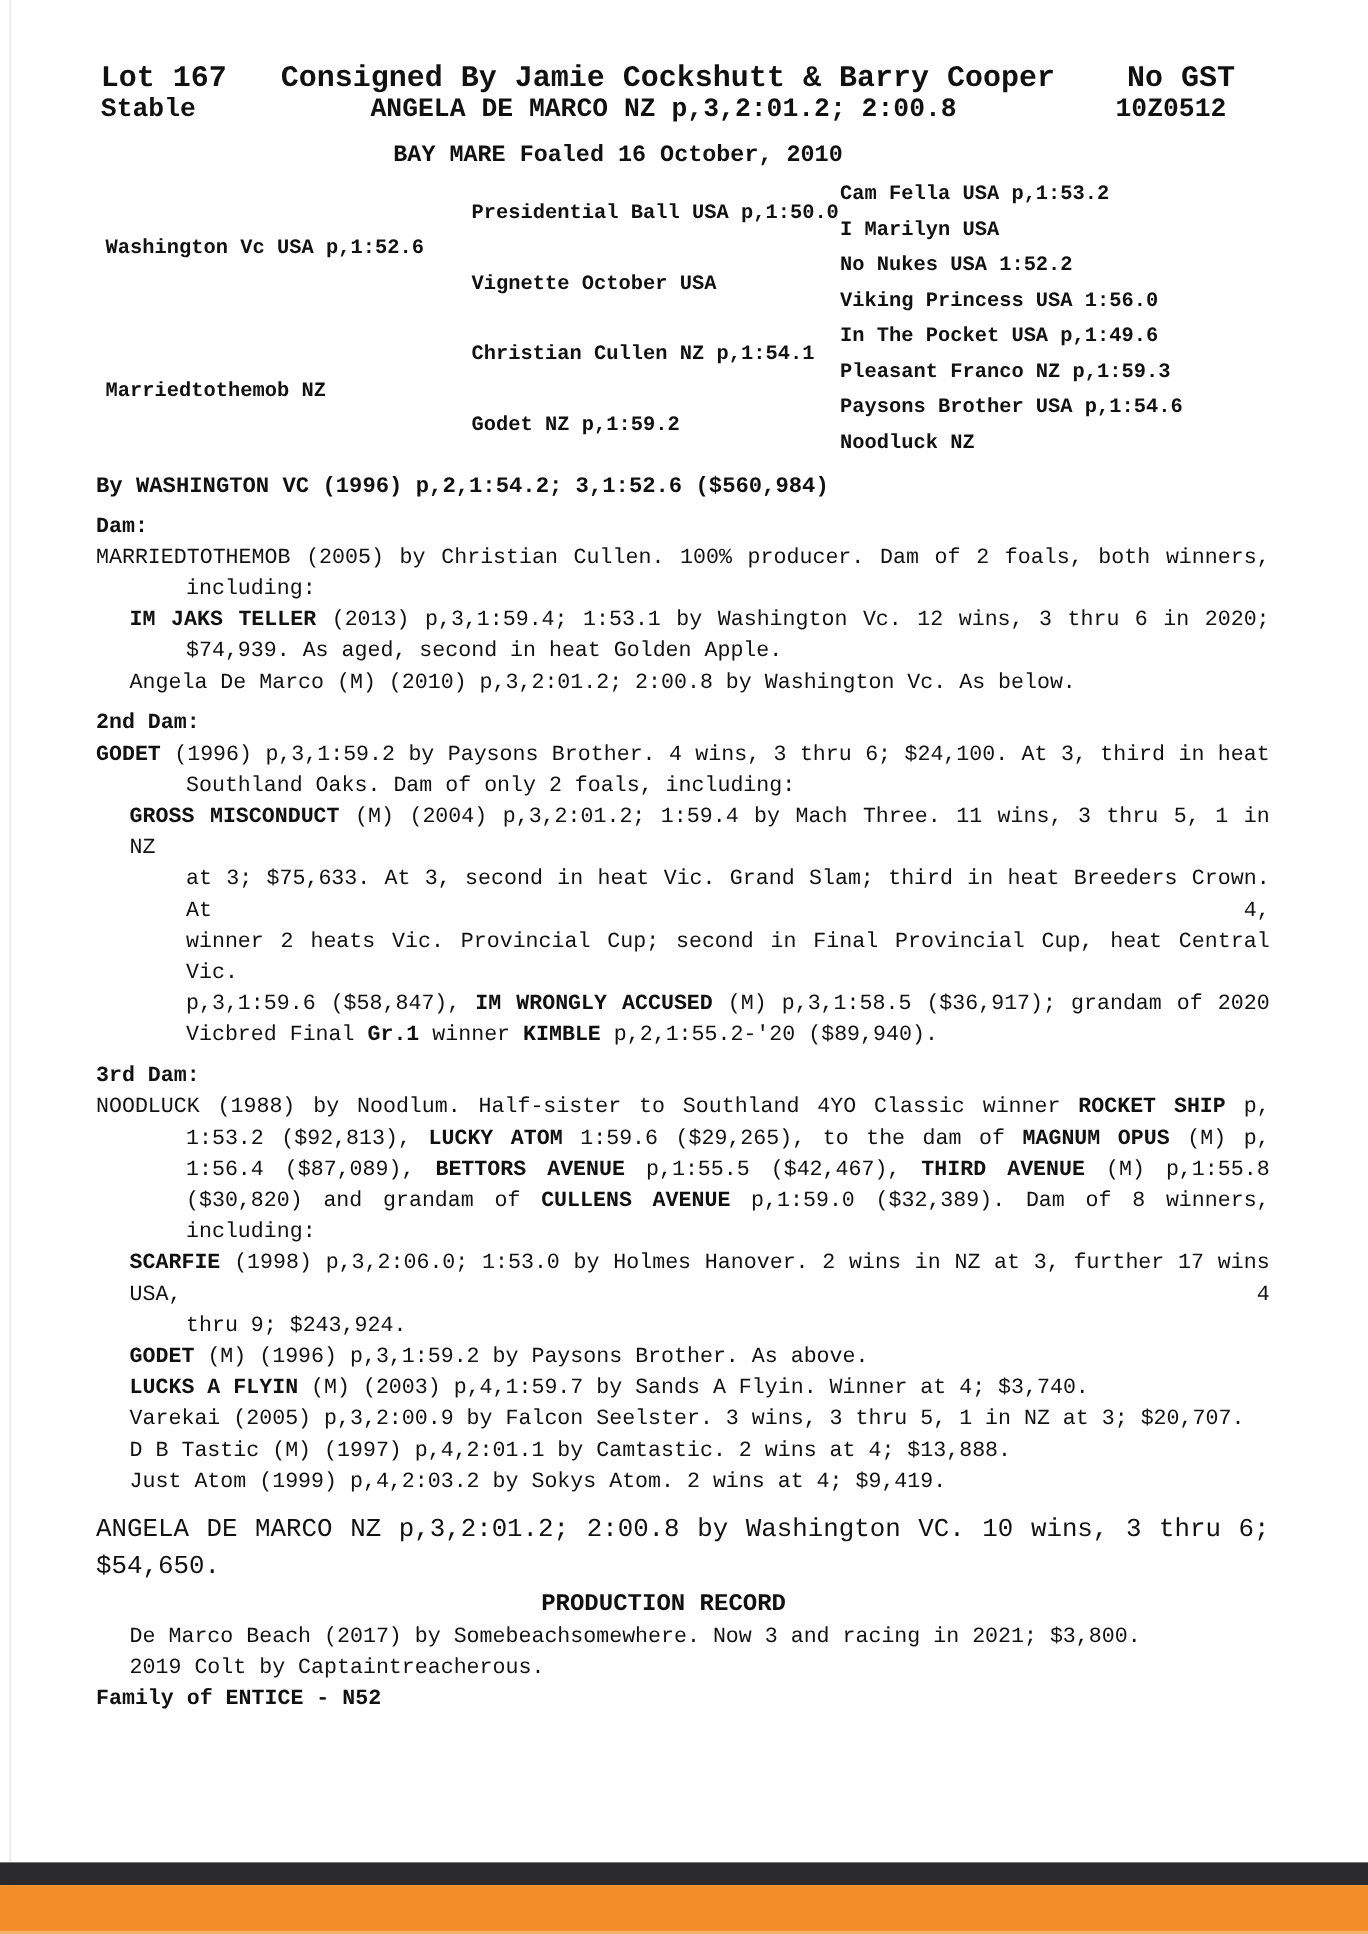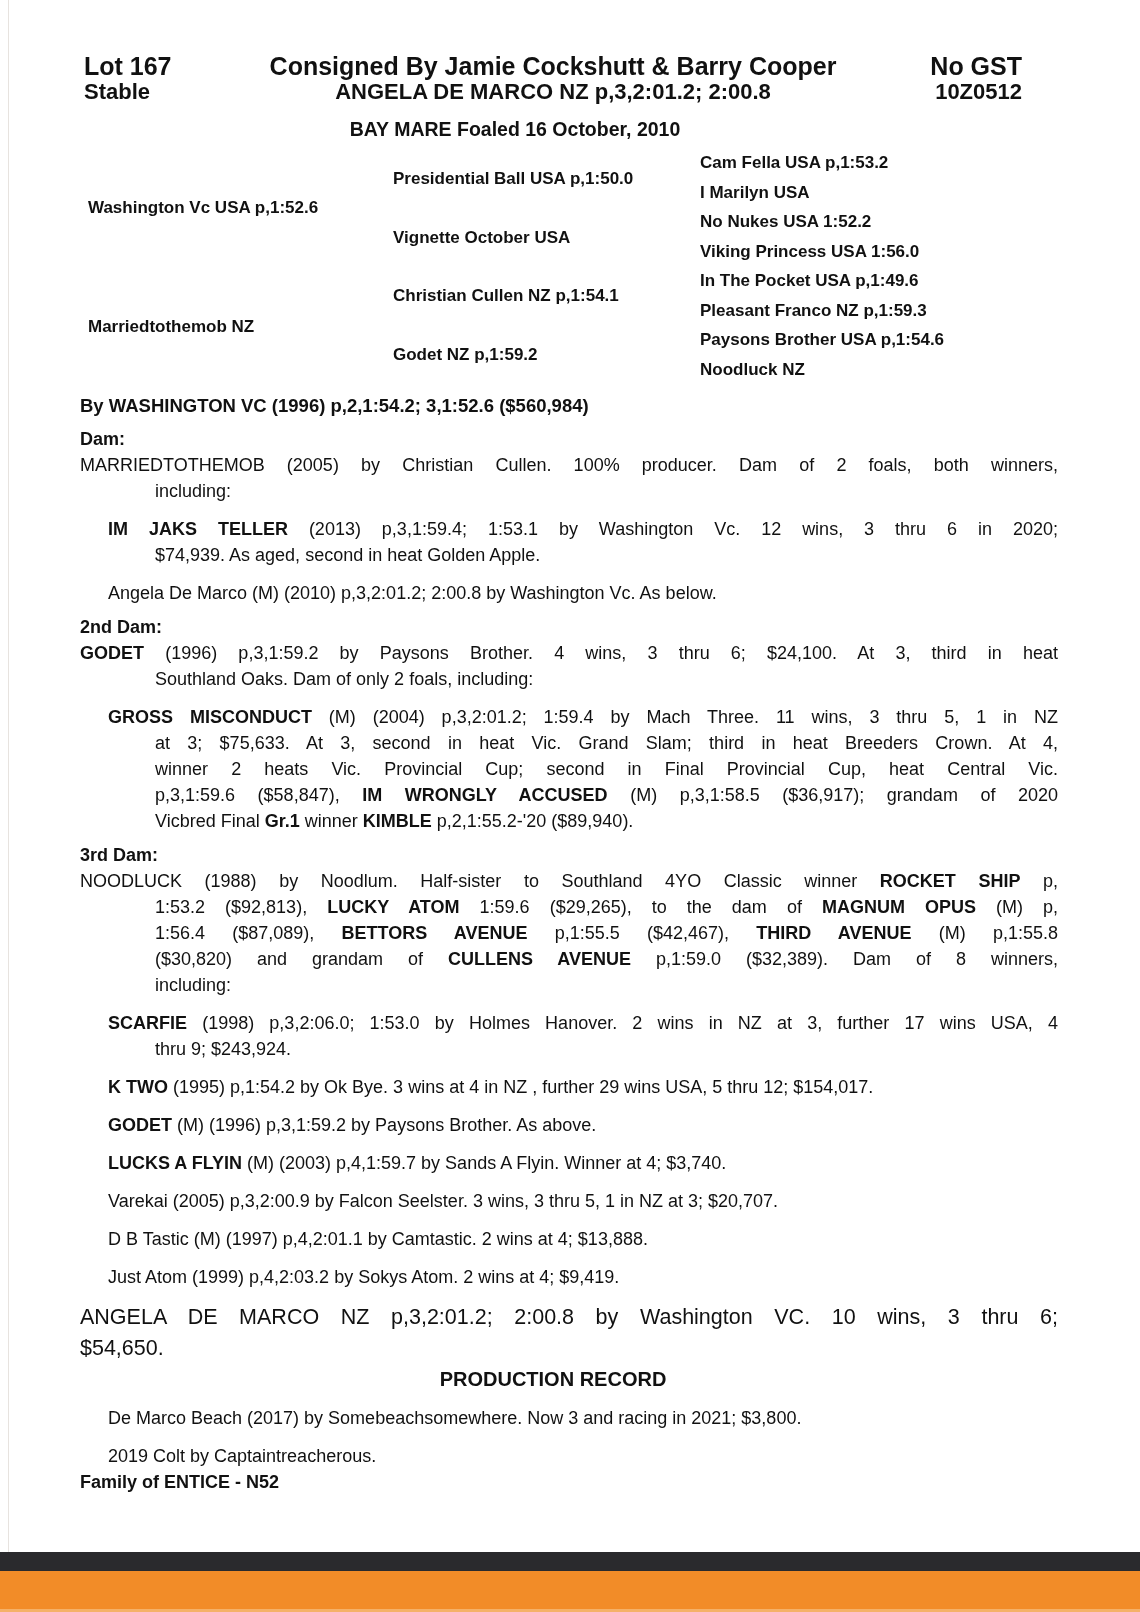--- a/index.html
+++ b/index.html
@@ -1,18 +1,18 @@
 <!DOCTYPE html>
 <html style="--page-bg: #ffffff; --text: #111111; --edge-line: #e7e3df; --bar-dark: #2a2a2d; --bar-orange: #f28c28; --bar-orange-light: #f5b168;"><head>
 <meta charset="utf-8">
 <style>
   html,body{margin:0;padding:0;background:#ffffff;}
   .page{
     position:relative;width:1140px;height:1612px;background:var(--page-bg,#fff);
-    font-family:Liberation Sans, sans-serif;color:var(--text,#111);
+    font-family:Liberation Mono, monospace;color:var(--text,#111);
     overflow:hidden;
   }
   .edge-line{position:absolute;left:8px;top:0;bottom:0;width:1px;background:var(--edge-line,#e7e3df);}
   
   .hdr-row{display:grid;grid-template-columns:150px 1fr 150px;padding:0 118px 0 84px;align-items:baseline;font-weight:bold;}
   .hdr-row1{margin-top:52px;font-size:25px;line-height:28px;}
   .hdr-row2{margin-top:1px;font-size:22px;line-height:22px;}
   .hdr-c{text-align:center;white-space:nowrap;}
   .hdr-r{text-align:right;white-space:nowrap;}
   .hdr-row3{margin-top:15px;font-weight:bold;font-size:19.5px;line-height:22px;text-align:center;transform:translateX(-55px);}
@@ -22,21 +22,21 @@
   
   .body{padding:0 82px 0 80px;}
   .sire-line{font-weight:bold;font-size:18.5px;line-height:25px;margin:2px 0 4px 0;}
   .sec-h{font-weight:bold;font-size:18px;line-height:26px;margin-top:8px;}
   .center-h{font-weight:bold;font-size:20px;line-height:27px;text-align:center;transform:translateX(-16px);margin-top:2px;}
   .para{font-size:18px;line-height:26px;}
   .para .line{min-height:26px;}
   .para.i1{padding-left:75px;}
   .para.i2{padding-left:75px;}
   .i1 .line.first{margin-left:-75px;}
-  .i2 .line.first{margin-left:-47px;margin-top:12px;}
+  .i2 .line.first{margin-left:-47px;}
   .line.jl{text-align:justify;text-align-last:justify;}
   .b{font-weight:bold;}
   .gap{margin-top:24px;}
   .para.large{font-size:21.5px;line-height:31px;margin-top:12px;}
   
   .bar-dark{position:absolute;left:0;right:0;top:1552px;height:19px;background:var(--bar-dark,#2a2a2d);}
   .bar-orange{position:absolute;left:0;right:0;top:1571px;height:41px;background:var(--bar-orange,#f28c28);}
   .bar-orange-light{position:absolute;left:0;right:0;top:1609px;height:3px;background:var(--bar-orange-light,#f5b168);}
 </style>
 </head>
@@ -109,23 +109,20 @@
           <div class="line jl"><span>1:53.2 ($92,813), </span><span class="b">LUCKY ATOM</span><span> 1:59.6 ($29,265), to the dam of </span><span class="b">MAGNUM OPUS</span><span> (M) p,</span></div>
           <div class="line jl"><span>1:56.4 ($87,089), </span><span class="b">BETTORS AVENUE</span><span> p,1:55.5 ($42,467), </span><span class="b">THIRD AVENUE</span><span> (M) p,1:55.8</span></div>
           <div class="line jl"><span>($30,820) and grandam of </span><span class="b">CULLENS AVENUE</span><span> p,1:59.0 ($32,389). Dam of 8 winners,</span></div>
           <div class="line"><span>including:</span></div>
         </div>
         <div class="para i2">
           <div class="line first jl"><span class="b">SCARFIE</span><span> (1998) p,3,2:06.0; 1:53.0 by Holmes Hanover. 2 wins in NZ at 3, further 17 wins USA, 4</span></div>
           <div class="line"><span>thru 9; $243,924.</span></div>
         </div>
         <div class="para i2">
-          <div class="line first"><span class="b">K TWO</span><span> (1995) p,1:54.2 by Ok Bye. 3 wins at 4 in NZ , further 29 wins USA, 5 thru 12; $154,017.</span></div>
-        </div>
-        <div class="para i2">
           <div class="line first"><span class="b">GODET</span><span> (M) (1996) p,3,1:59.2 by Paysons Brother. As above.</span></div>
         </div>
         <div class="para i2">
           <div class="line first"><span class="b">LUCKS A FLYIN</span><span> (M) (2003) p,4,1:59.7 by Sands A Flyin. Winner at 4; $3,740.</span></div>
         </div>
         <div class="para i2">
           <div class="line first"><span>Varekai (2005) p,3,2:00.9 by Falcon Seelster. 3 wins, 3 thru 5, 1 in NZ at 3; $20,707.</span></div>
         </div>
         <div class="para i2">
           <div class="line first"><span>D B Tastic (M) (1997) p,4,2:01.1 by Camtastic. 2 wins at 4; $13,888.</span></div>

